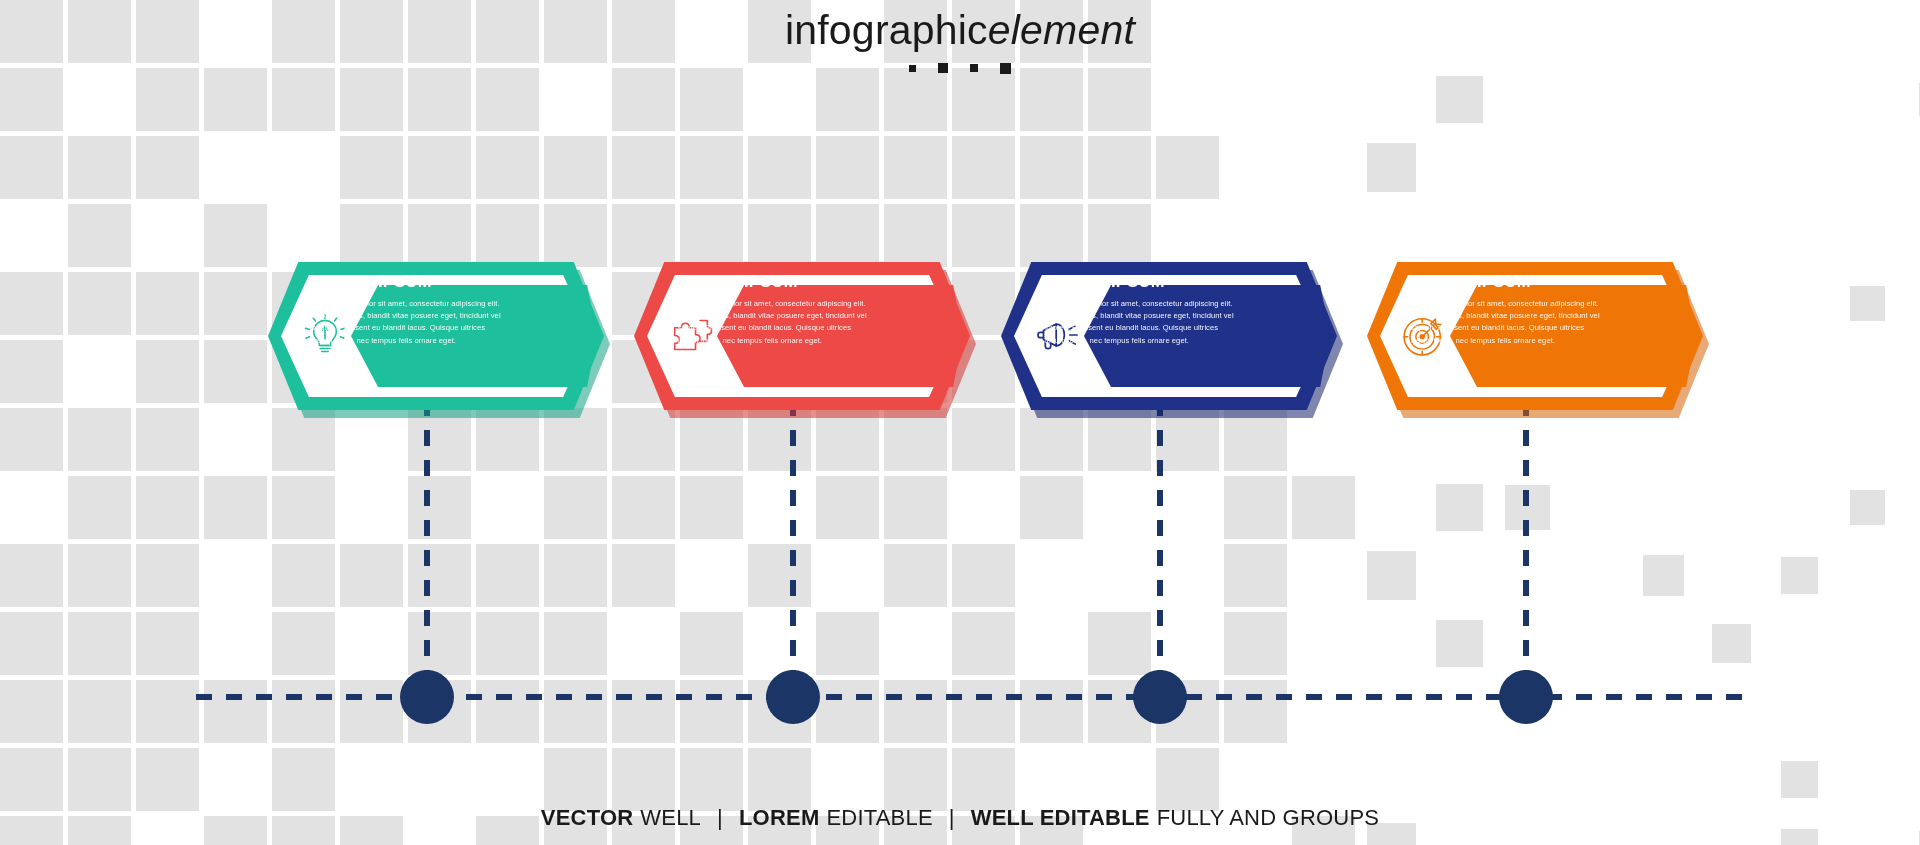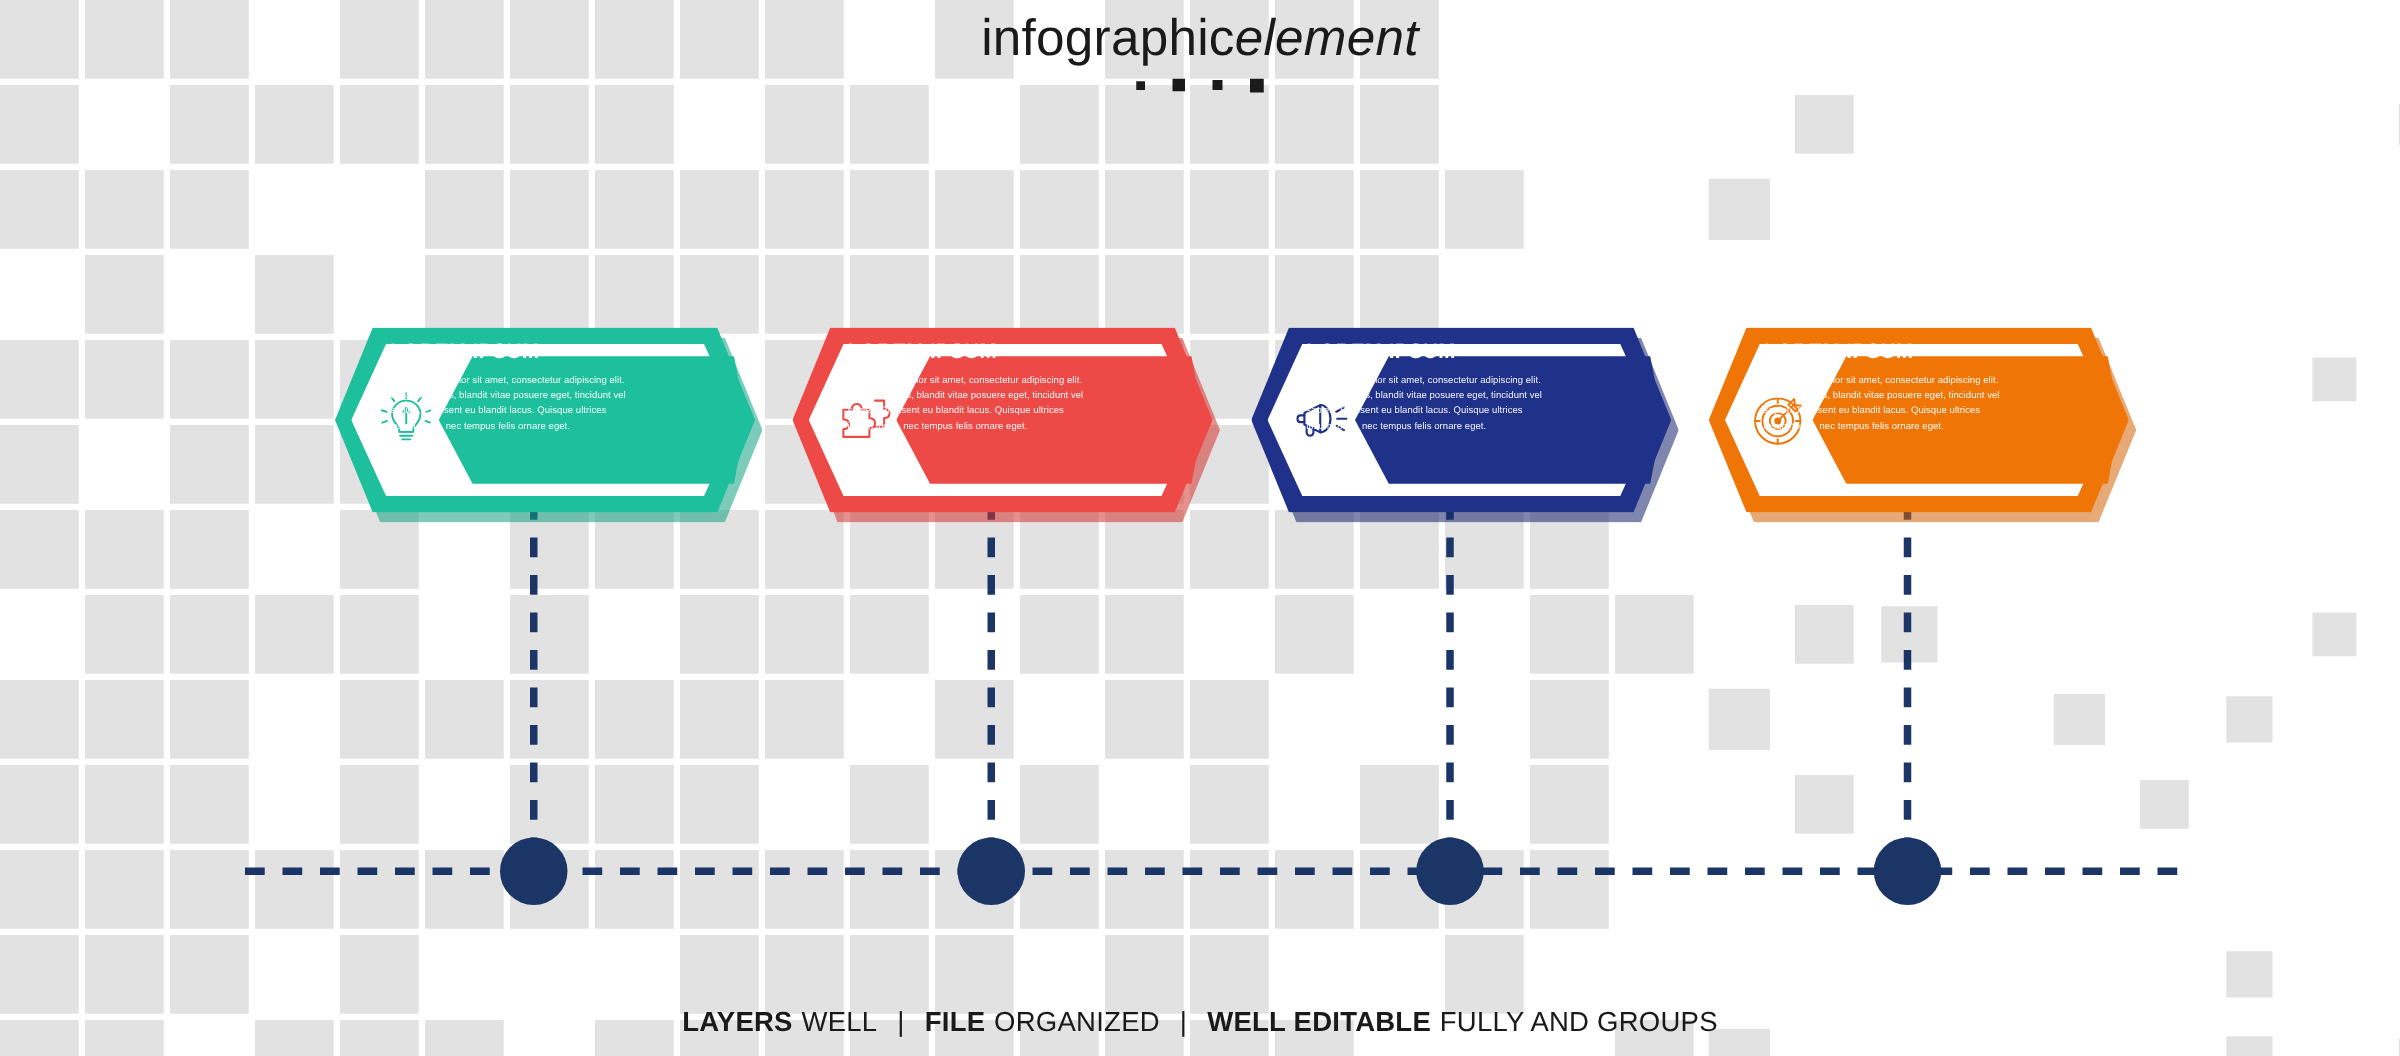--- a/index.html
+++ b/index.html
@@ -506,16 +506,16 @@
         <path d="M10 34h4M46 34h4M30 14v4M30 50v4"></path>
       </svg>
     </div>
     <div class="card-text">
       <div class="card-title">LOREM IPSUM</div>
       <div class="card-body">Lorem ipsum dolor sit amet, consectetur adipiscing elit. Ut tortor metus, blandit vitae posuere eget, tincidunt vel sapien. Praesent eu blandit lacus. Quisque ultrices ipsum tortor, nec tempus felis ornare eget.</div>
     </div>
   </div>
 
   <div id="footer">
-    <span class="b">LAYERS</span><span class="gap"></span><span class="n">WELL</span><span class="sep">|</span><span class="b">FILE</span><span class="gap"></span><span class="n">ORGANIZED</span><span class="sep">|</span><span class="b">WELL EDITABLE</span><span class="gap"></span><span class="n">FULLY AND GROUPS</span>
+    <span class="b">VECTOR</span><span class="gap"></span><span class="n">WELL</span><span class="sep">|</span><span class="b">LOREM</span><span class="gap"></span><span class="n">EDITABLE</span><span class="sep">|</span><span class="b">WELL EDITABLE</span><span class="gap"></span><span class="n">FULLY AND GROUPS</span>
   </div>
 
 </div>
 
 </body></html>

